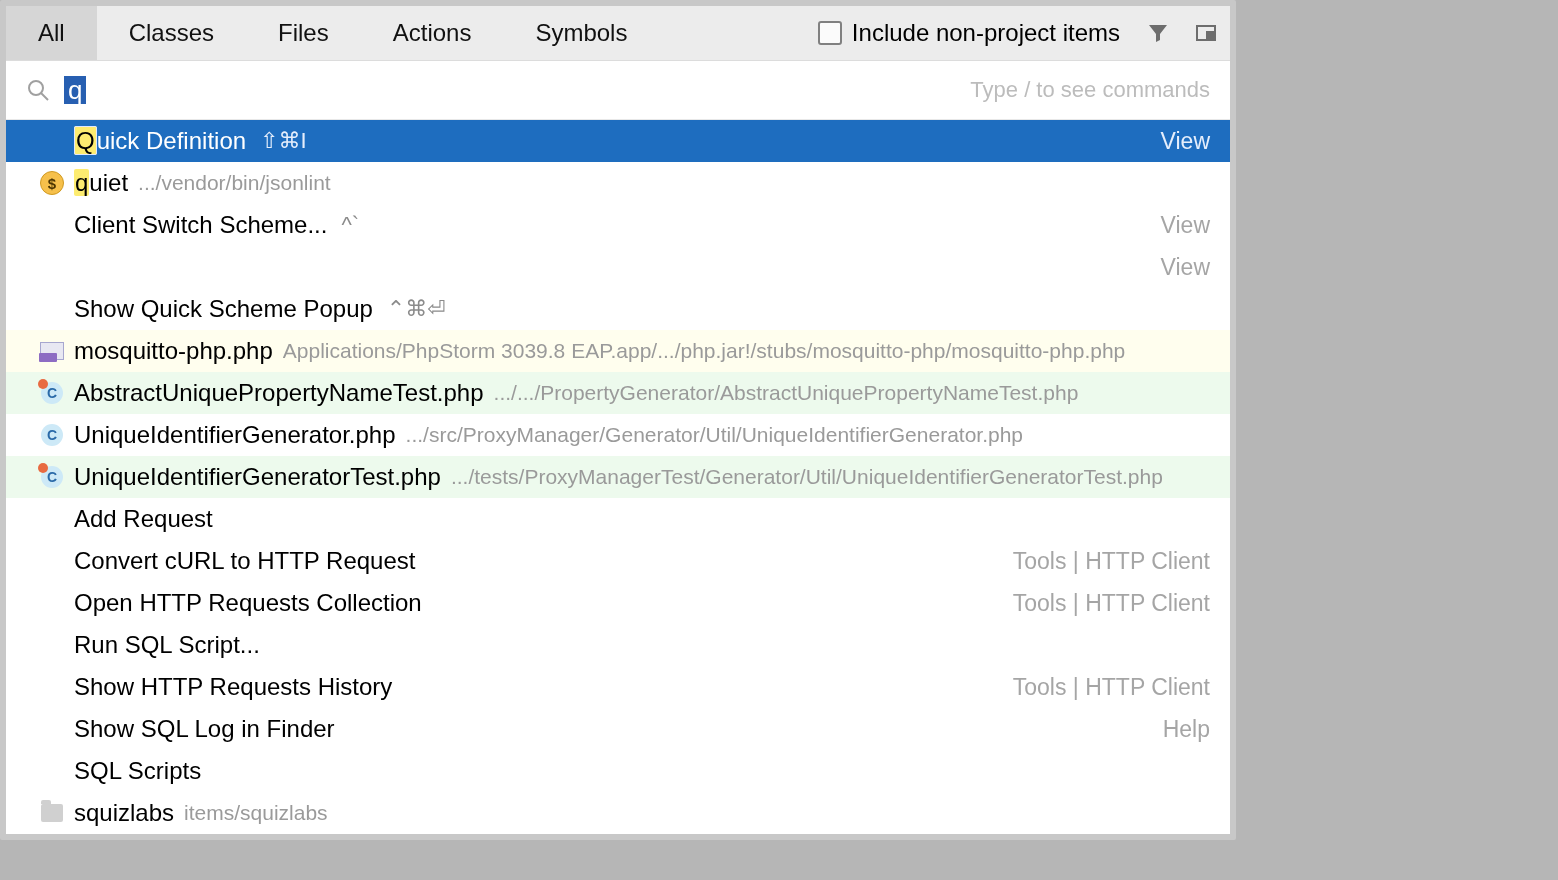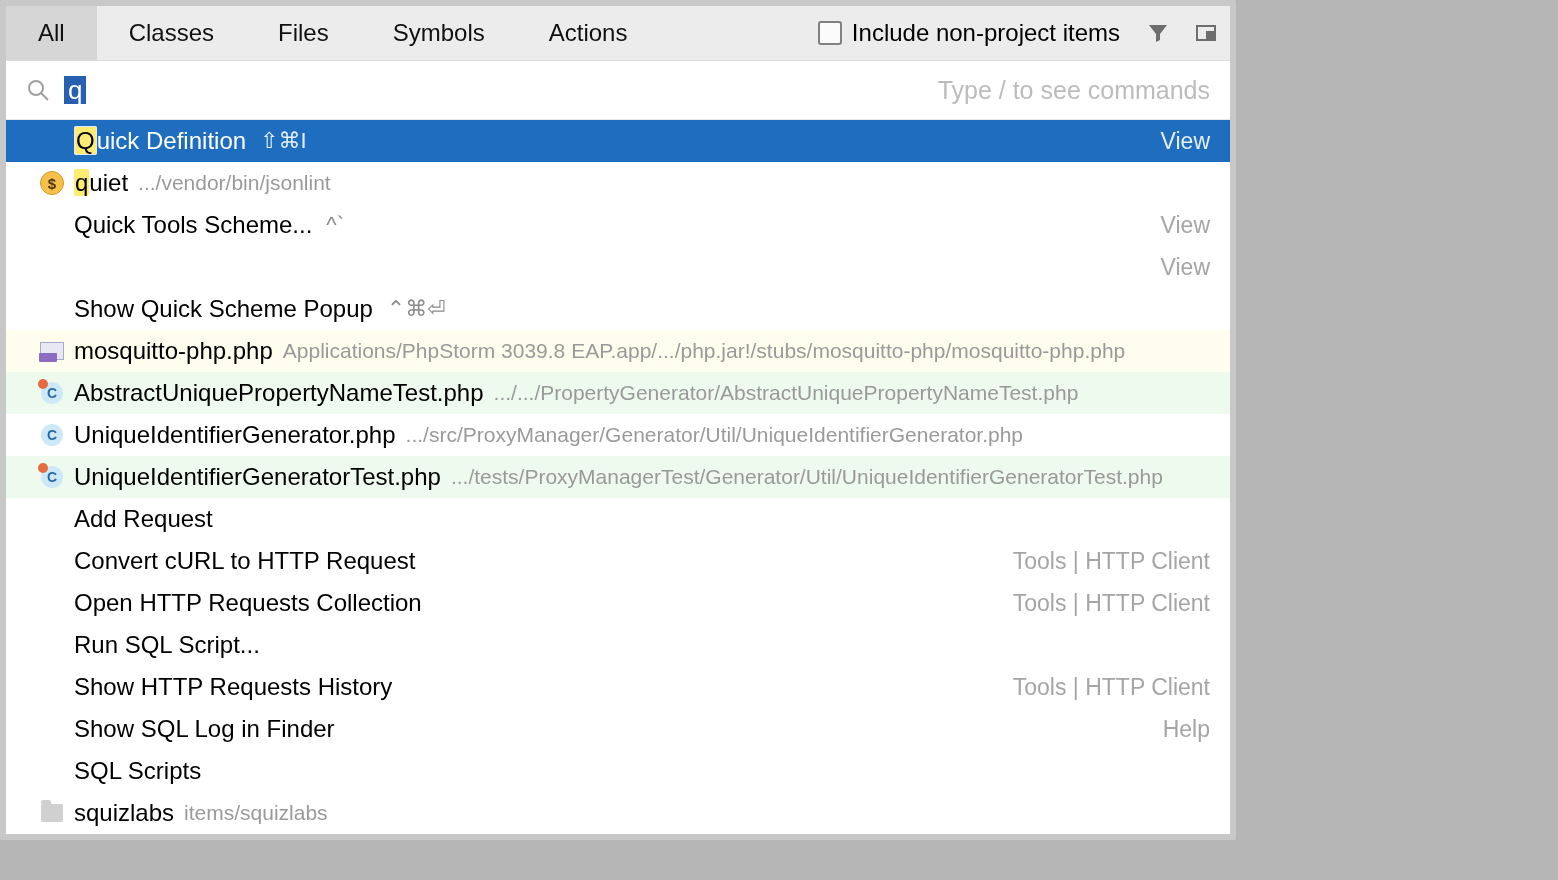--- a/index.html
+++ b/index.html
@@ -59,21 +59,21 @@
     border-bottom:1px solid #e8e8e8;padding:0 20px;
   }
   .searchrow .sicon{color:#a0a0a0;margin-right:14px;display:flex;}
   .searchrow .sicon svg{width:24px;height:24px;}
   .searchrow .query{
     font-size:26px;font-family:inherit;
     background:#275fb1;color:#fff;padding:0 4px;display:inline-block;
     line-height:28px;
   }
   .searchrow input.hidden{opacity:0;width:1px;}
-  .searchrow .hint{margin-left:auto;color:#bcbcbc;font-size:25px;}
+  .searchrow .hint{margin-left:auto;color:#bcbcbc;font-size:22px;}
 
   
   .results{}
   .row{
     display:flex;align-items:center;height:var(--row-h);
     padding:0 20px 0 34px;font-size:24px;gap:10px;cursor:pointer;
   }
   .row .iconbox{width:24px;height:24px;flex:0 0 24px;display:flex;align-items:center;justify-content:center;}
   .row .label{white-space:nowrap;}
   .row .sc{color:#8b8b8b;font-size:22px;margin-left:4px;}
@@ -99,22 +99,22 @@
 </style>
 </head>
 <body>
 
 <div class="window">
 
   <div class="tabs">
     <div class="tab active">All</div>
     <div class="tab">Classes</div>
     <div class="tab">Files</div>
+    <div class="tab">Actions</div>
     <div class="tab">Symbols</div>
-    <div class="tab">Actions</div>
     <div class="spacer"></div>
     <label class="cbwrap">
       <span class="cb"></span>
       <span>Include non-project items</span>
     </label>
     <div class="icon-btn">
       <svg viewBox="0 0 24 24" fill="currentColor">
           <path d="M3 4h18l-7 9v6l-4 2v-8L3 4z"></path>
         </svg>
     </div>
@@ -147,21 +147,21 @@
       </div>
       <div class="row">
         <span class="iconbox">
           <span class="ic-dollar">$</span>
         </span>
         <span class="label"><span class="hl">q</span>uiet</span>
         <span class="path"> .../vendor/bin/jsonlint</span>
       </div>
       <div class="row">
         <span class="iconbox"></span>
-        <span class="label">Quick Tools Scheme...</span>
+        <span class="label">Client Switch Scheme...</span>
         <span class="sc">^`</span>
         <span class="right">View</span>
       </div>
       <div class="row">
         <span class="iconbox"></span>
         <span class="right">View</span>
       </div>
       <div class="row">
         <span class="iconbox"></span>
         <span class="label">Show Quick Scheme Popup</span>

